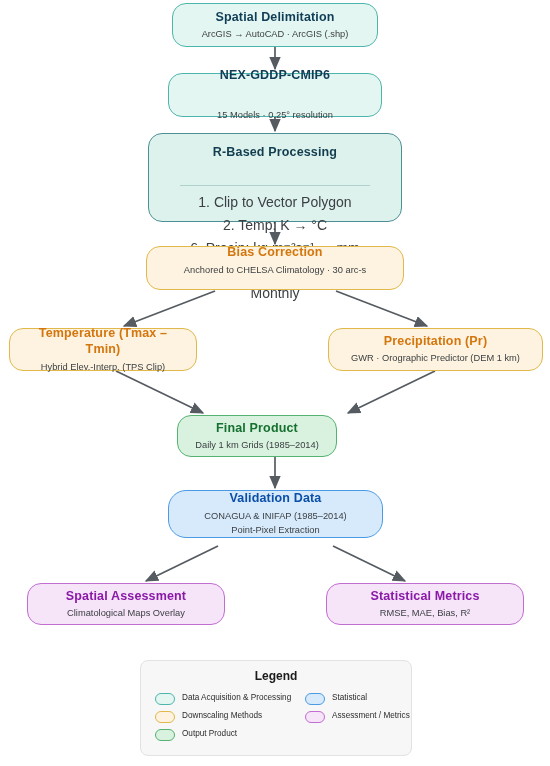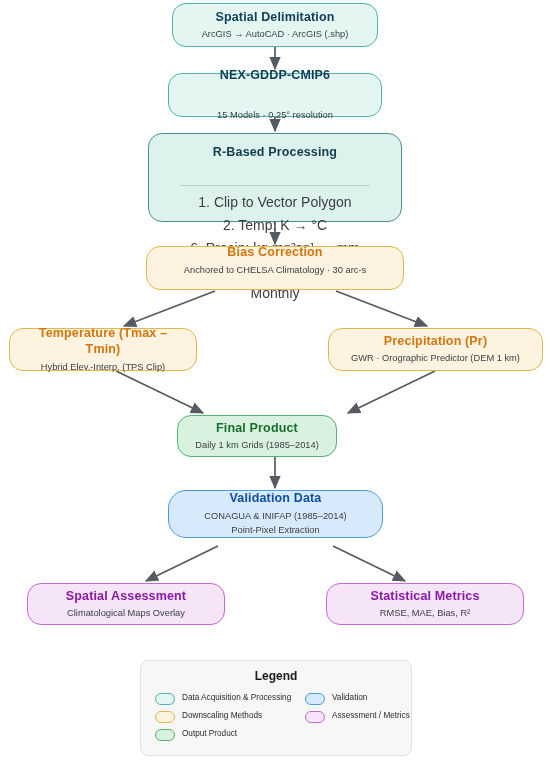--- a/index.html
+++ b/index.html
@@ -233,21 +233,21 @@
     <div class="legend-title">Legend</div>
     <div class="legend-grid">
 
       <div class="legend-item">
         <span class="legend-swatch" style="background:#e4f6f2; border-color:#4db6ac;"></span>
         <span class="legend-label">Data Acquisition &amp; Processing</span>
       </div>
 
       <div class="legend-item">
         <span class="legend-swatch" style="background:#d7eafc; border-color:#4b9ae4;"></span>
-        <span class="legend-label">Validation</span>
+        <span class="legend-label">Statistical</span>
       </div>
 
       <div class="legend-item">
         <span class="legend-swatch" style="background:#fdf3e0; border-color:#e0b94a;"></span>
         <span class="legend-label">Downscaling Methods</span>
       </div>
 
       <div class="legend-item">
         <span class="legend-swatch" style="background:#f6e4f8; border-color:#c06ed0;"></span>
         <span class="legend-label">Assessment / Metrics</span>

